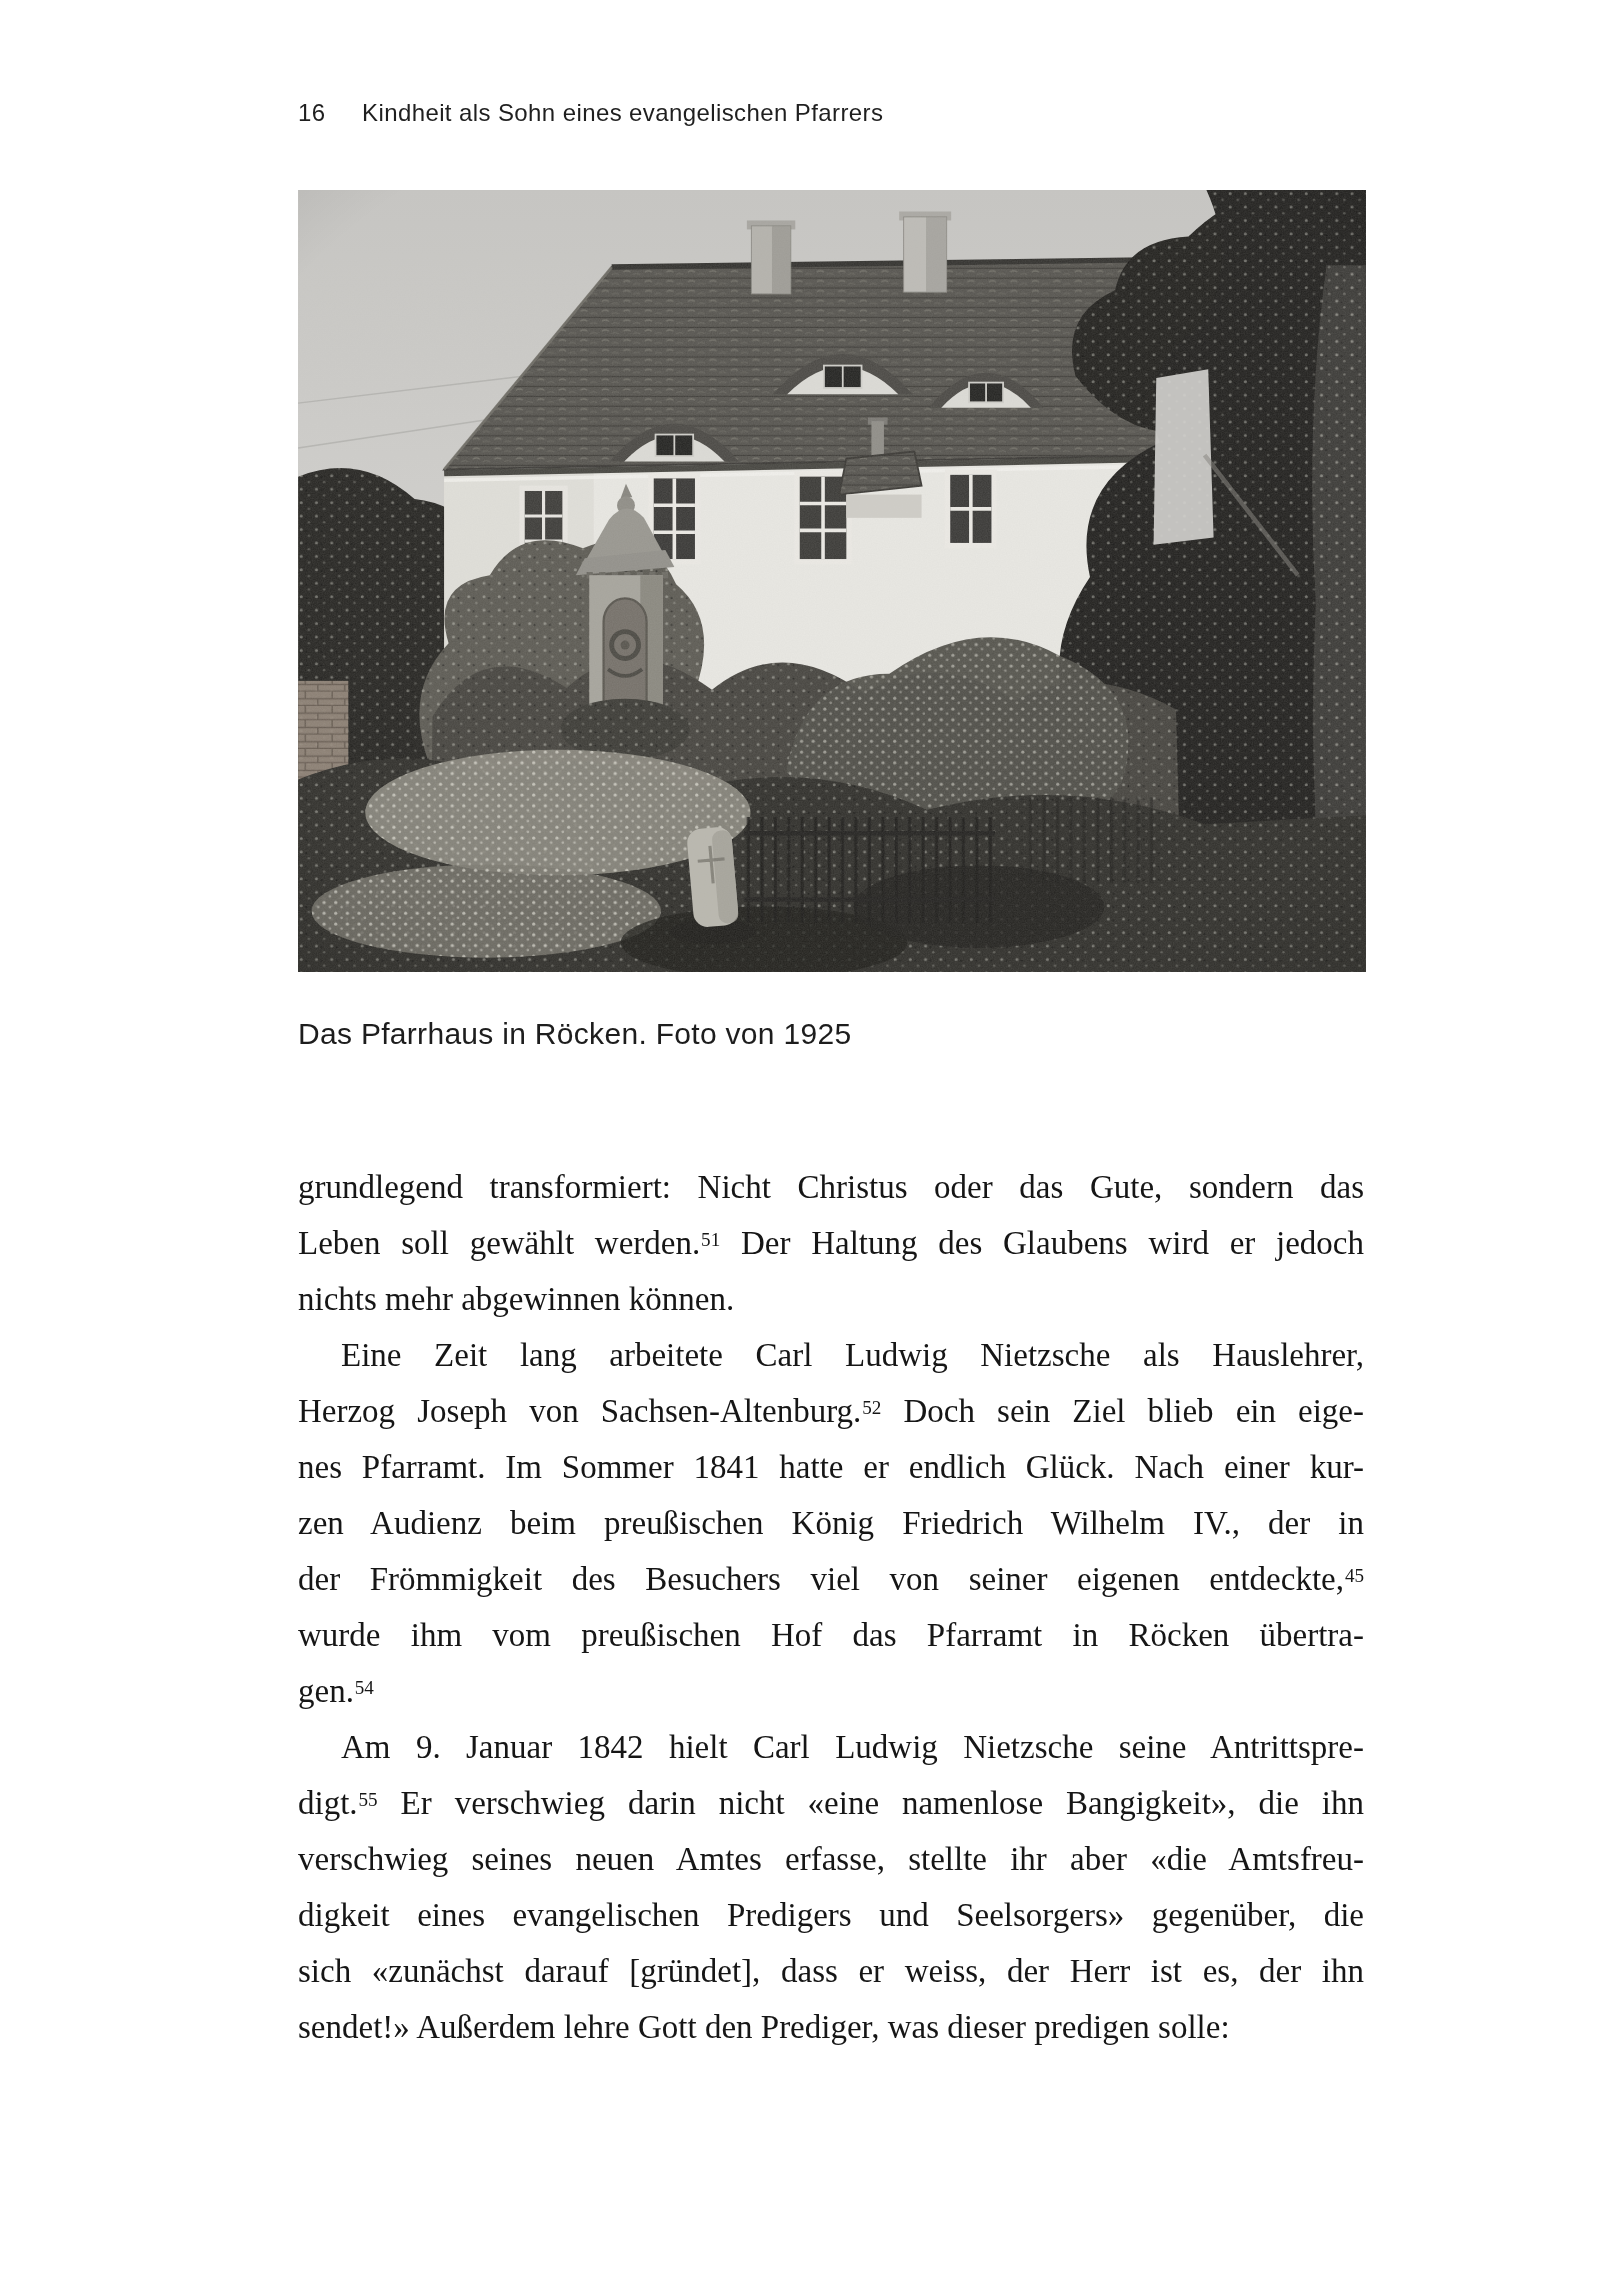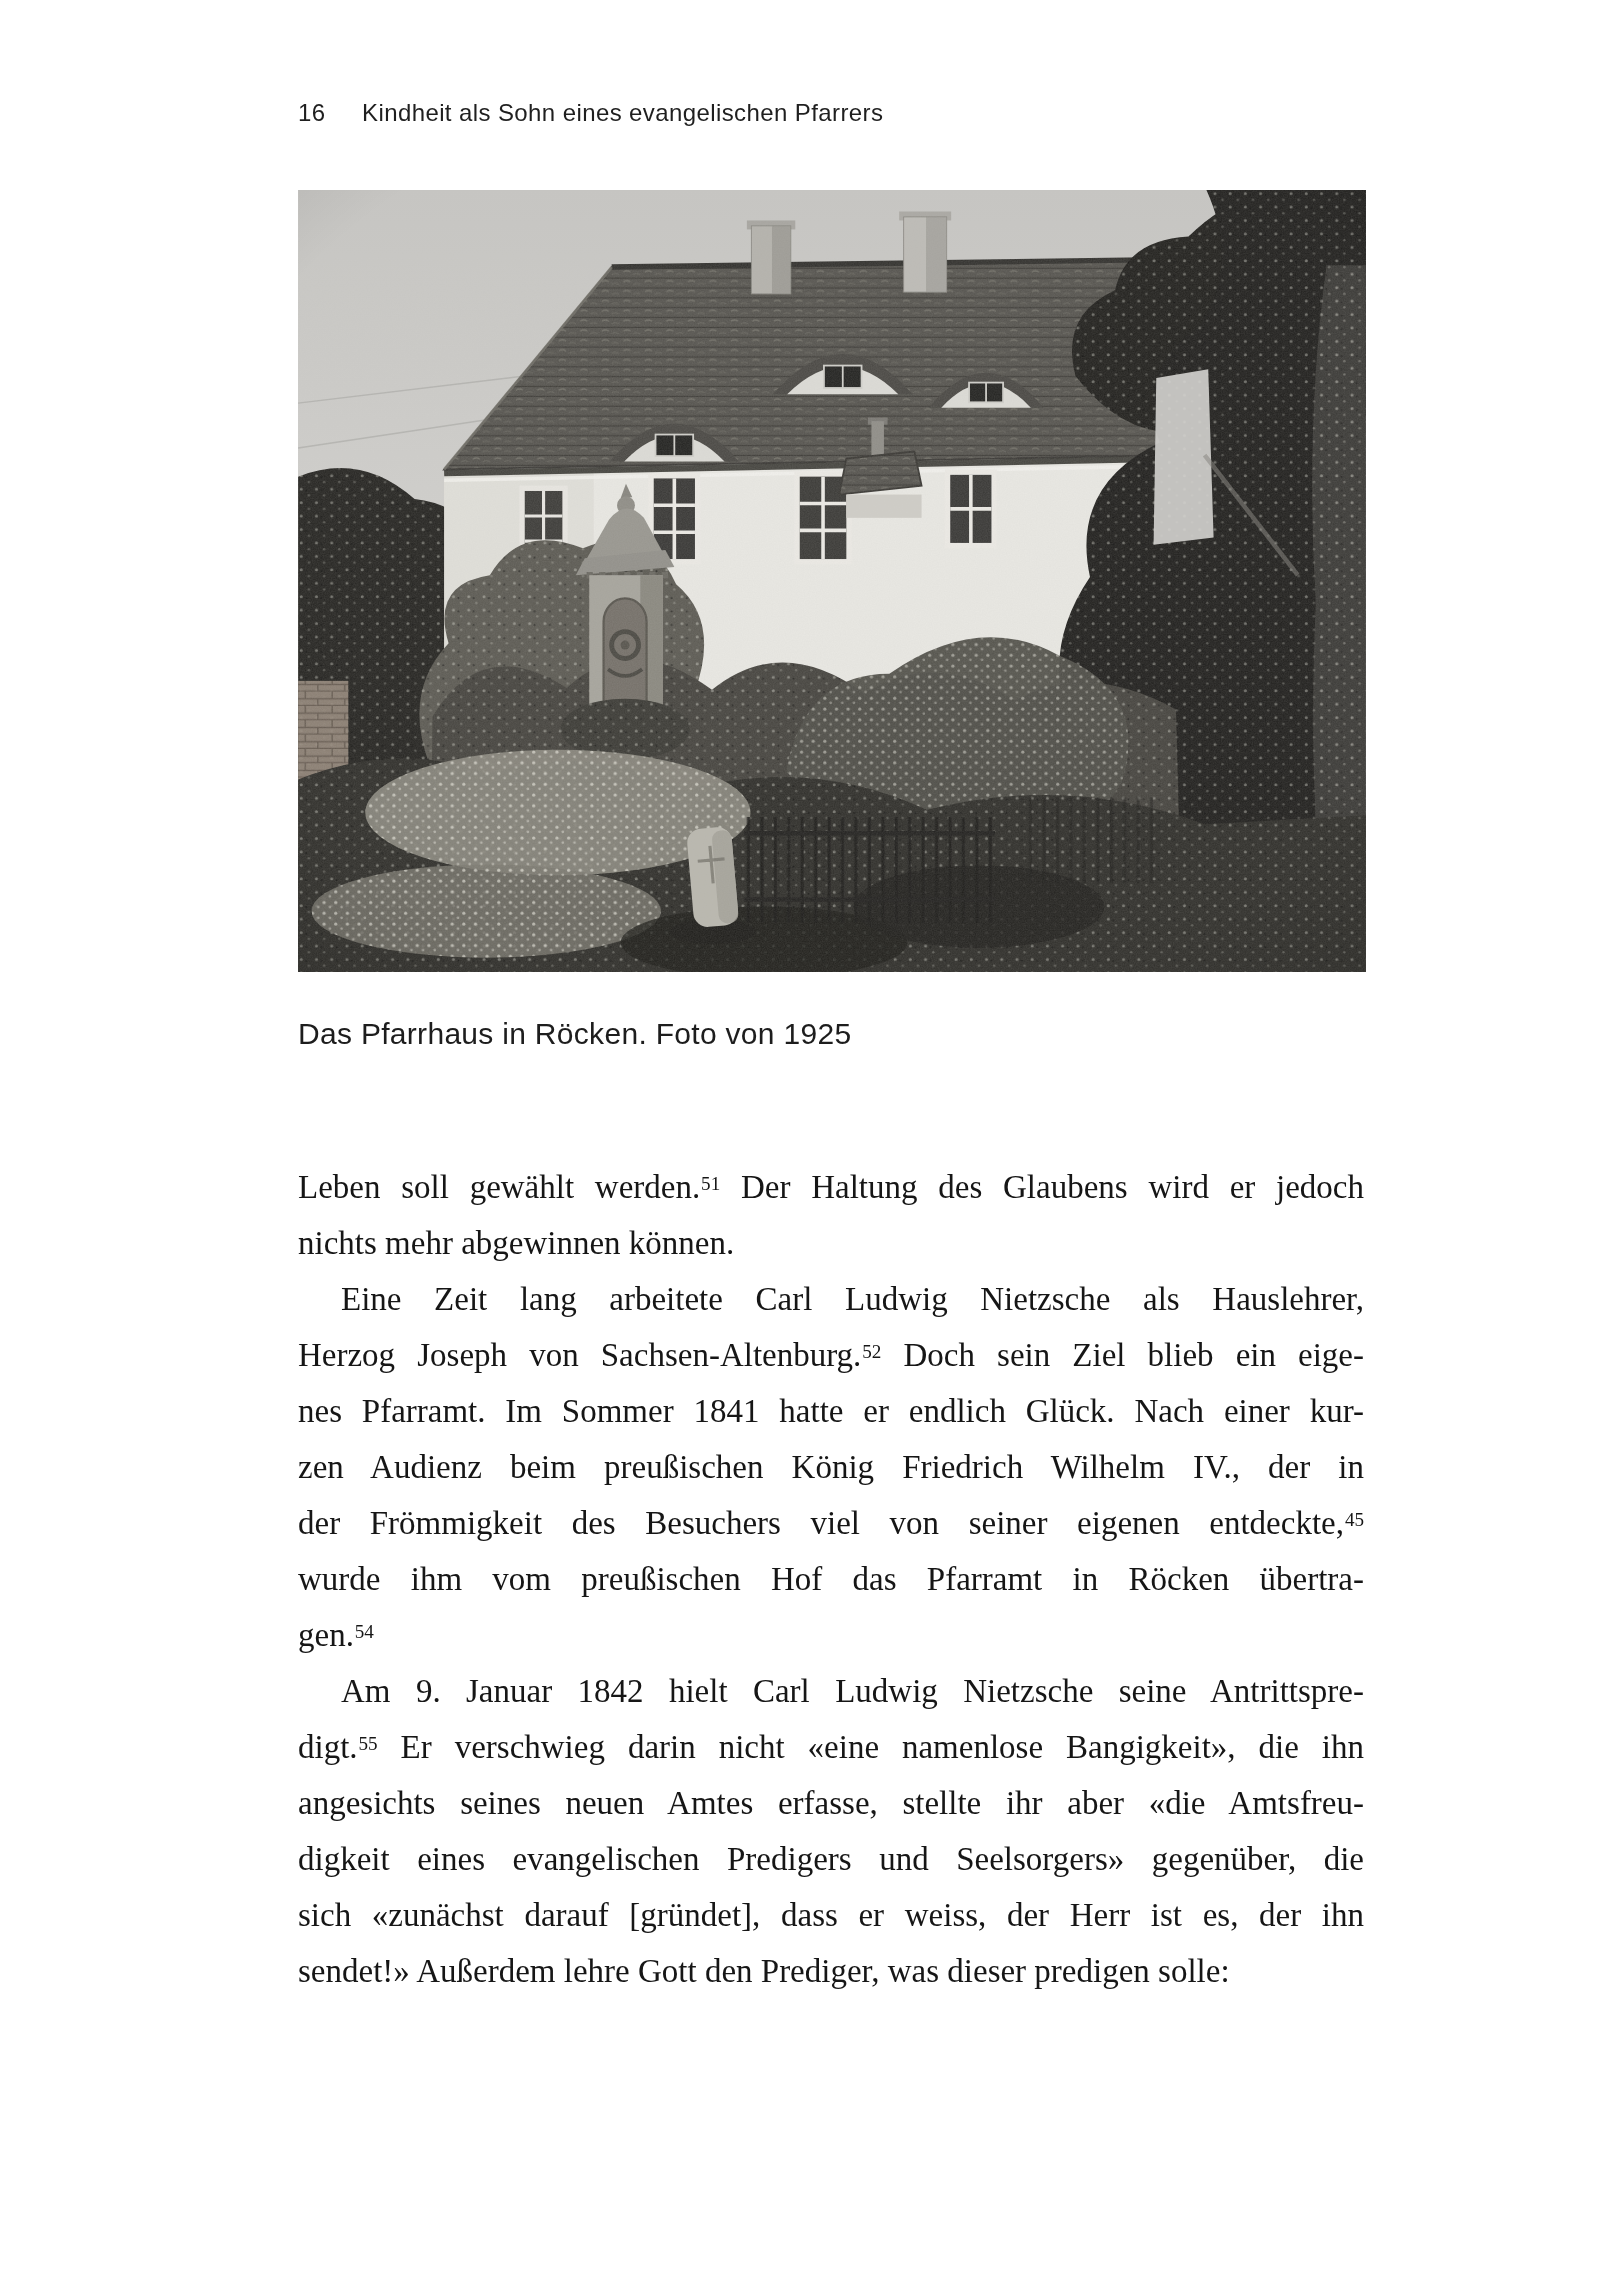--- a/index.html
+++ b/index.html
@@ -234,31 +234,32 @@
         </g>
 
         <rect x="0" y="0" width="1192" height="873" filter="url(#noiseF)"></rect>
         <rect x="0" y="0" width="1192" height="873" fill="url(#vig)"></rect>
       </svg>
     </div>
     <figcaption class="caption">Das Pfarrhaus in Röcken. Foto von 1925</figcaption>
   </figure>
 
   <main class="body-text">
+      <div class="line">grundlegend transformiert: Nicht Christus oder das Gute, sondern das</div>
       <div class="line">Leben soll gewählt werden.<sup>51</sup> Der Haltung des Glaubens wird er jedoch</div>
       <div class="line last">nichts mehr abgewinnen können.</div>
       <div class="line indent">Eine Zeit lang arbeitete Carl Ludwig Nietzsche als Hauslehrer,</div>
       <div class="line">Herzog Joseph von Sachsen-Altenburg.<sup>52</sup> Doch sein Ziel blieb ein eige-</div>
       <div class="line">nes Pfarramt. Im Sommer 1841 hatte er endlich Glück. Nach einer kur-</div>
       <div class="line">zen Audienz beim preußischen König Friedrich Wilhelm IV., der in</div>
       <div class="line">der Frömmigkeit des Besuchers viel von seiner eigenen entdeckte,<sup>45</sup></div>
       <div class="line">wurde ihm vom preußischen Hof das Pfarramt in Röcken übertra-</div>
       <div class="line last">gen.<sup>54</sup></div>
       <div class="line indent">Am 9. Januar 1842 hielt Carl Ludwig Nietzsche seine Antrittspre-</div>
       <div class="line">digt.<sup>55</sup> Er verschwieg darin nicht «eine namenlose Bangigkeit», die ihn</div>
-      <div class="line">angesichts seines neuen Amtes erfasse, stellte ihr aber «die Amtsfreu-</div>
+      <div class="line">verschwieg seines neuen Amtes erfasse, stellte ihr aber «die Amtsfreu-</div>
       <div class="line">digkeit eines evangelischen Predigers und Seelsorgers» gegenüber, die</div>
       <div class="line">sich «zunächst darauf [gründet], dass er weiss, der Herr ist es, der ihn</div>
       <div class="line last">sendet!» Außerdem lehre Gott den Prediger, was dieser predigen solle:</div>
     </main>
 
 </div>
 
 
 </body></html>

